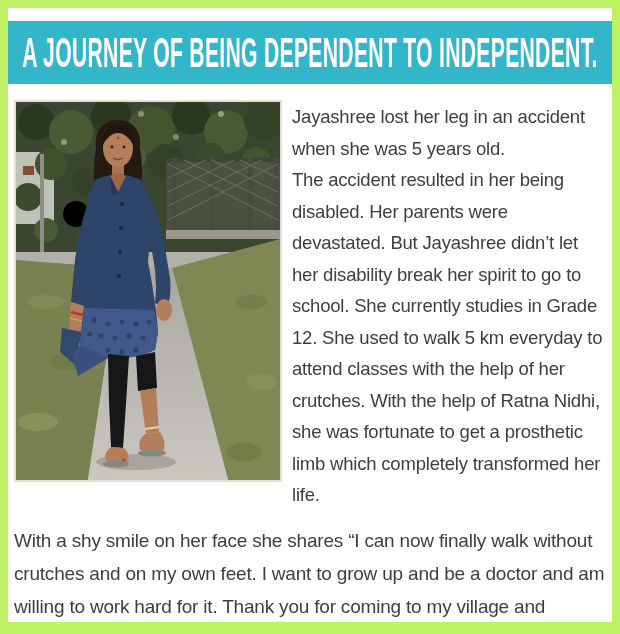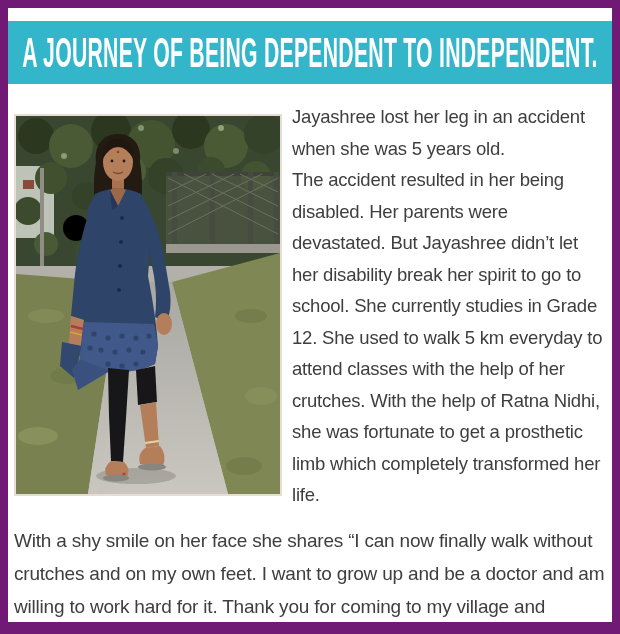--- a/index.html
+++ b/index.html
@@ -1,21 +1,21 @@
 <!DOCTYPE html>
 <html><head>
 <meta charset="utf-8">
 <style>
   * { margin:0; padding:0; box-sizing:border-box; }
   html,body { width:620px; height:634px; }
   body { font-family:"Liberation Sans", sans-serif; background:#ffffff; }
 
   .page {
     width:620px; height:634px;
-    background:#701a75;              
+    background:#bef264;              
     padding:8px 8px 12px 8px;
   }
   .inner {
     background:#ffffff;
     width:100%; height:100%;
     overflow:hidden;
   }
 
   .banner {
     margin-top:13px;
@@ -29,21 +29,21 @@
     font-size:40px;
     font-weight:bold;
     white-space:nowrap;
     letter-spacing:0.5px;
     transform:scaleX(0.53) scaleY(1.05);
     transform-origin:center center;
   }
 
   .content {
     display:flex;
-    align-items:center;
+    align-items:flex-start;
     padding:16px 6px 0 6px;
   }
   .photo-frame {
     flex:none;
     width:268px; height:382px;
     border:2px solid #e8ddd4;
     background:#b7b5af;
   }
   .photo-frame svg { display:block; width:100%; height:100%; }
 

